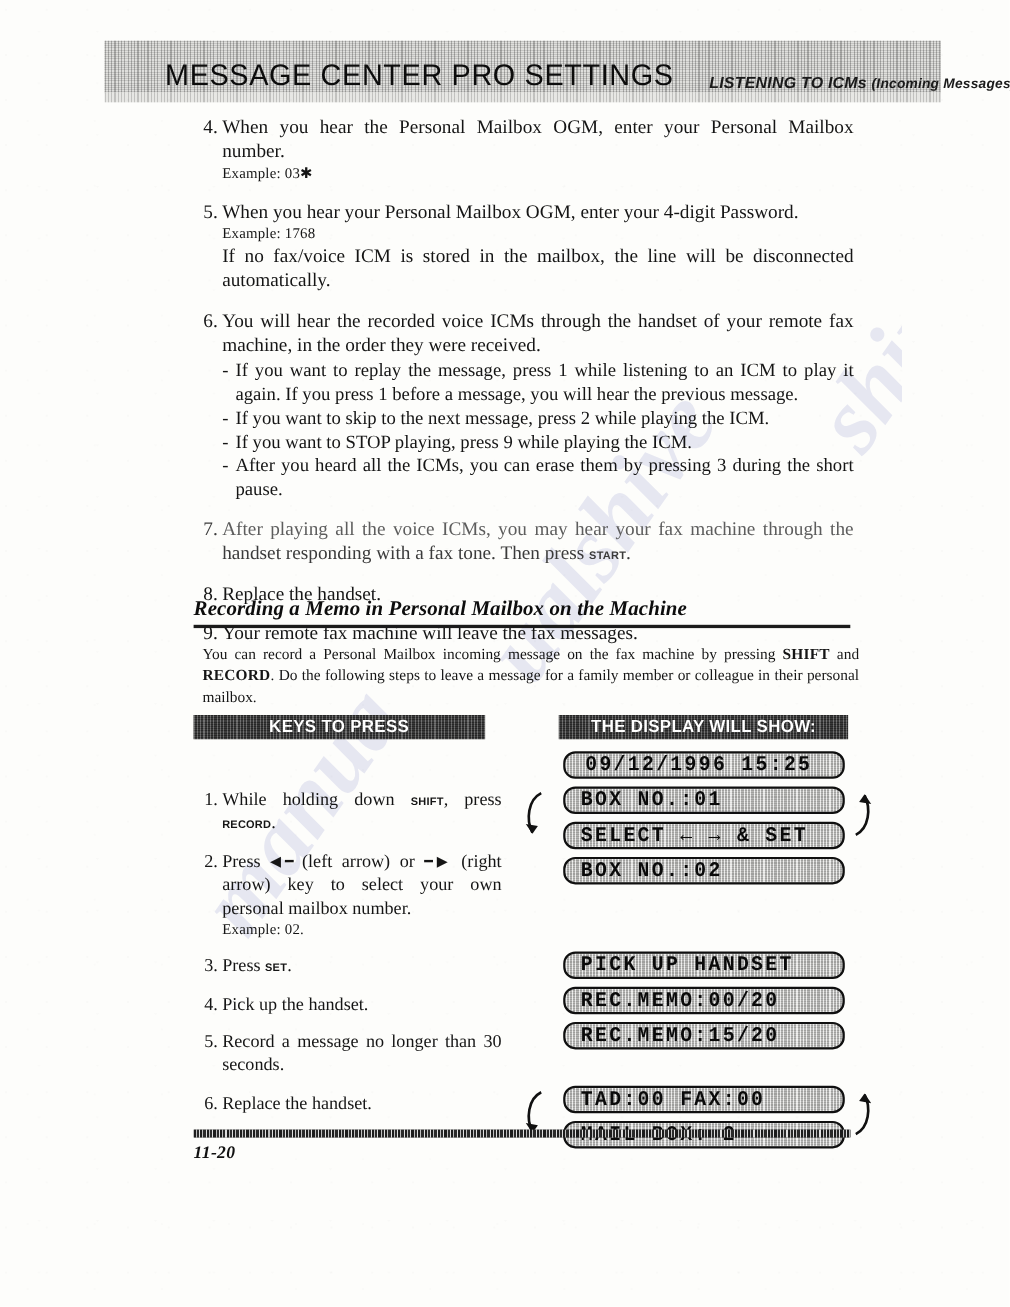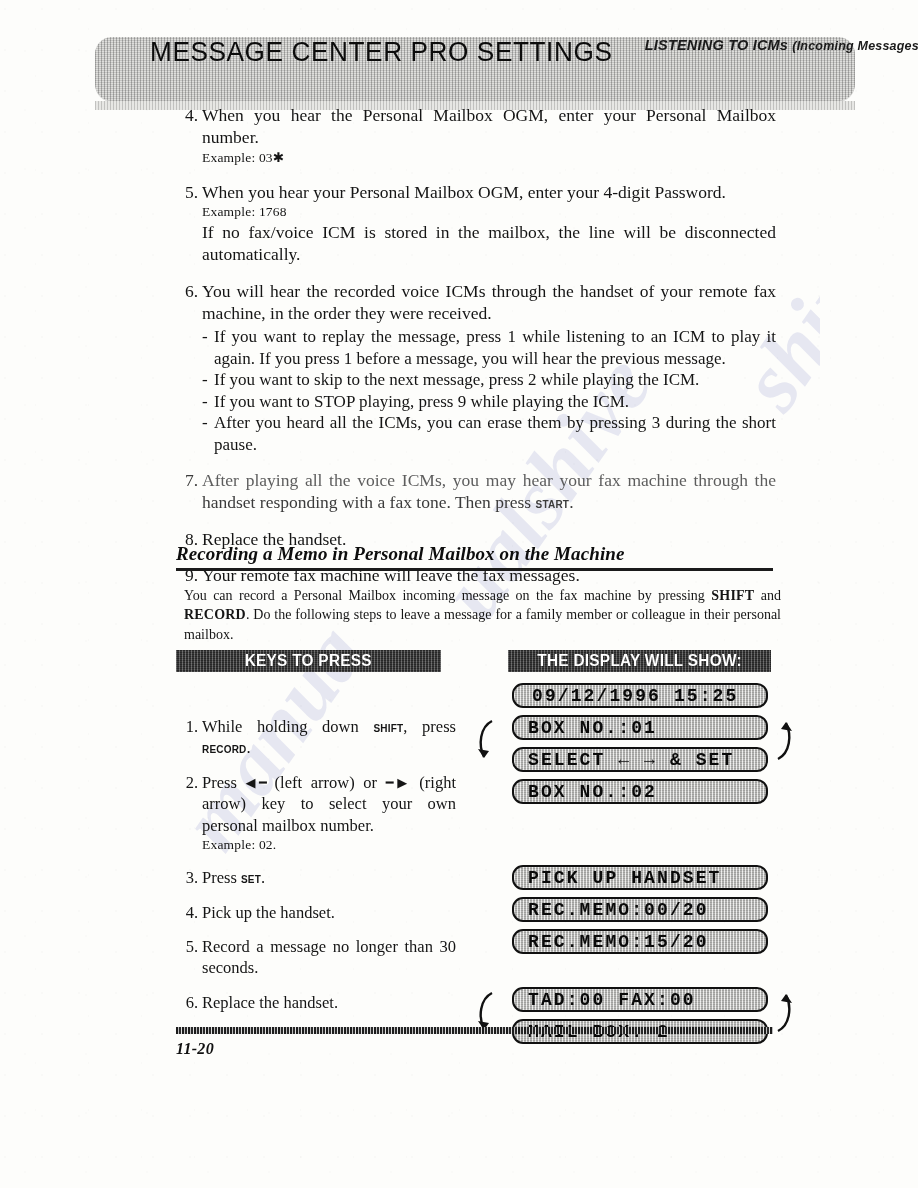--- a/index.html
+++ b/index.html
@@ -33,33 +33,32 @@
       radial-gradient(circle at 41% 86%, rgba(0,0,0,.028) 0 1px, transparent 1px);
     background-size: 37px 41px, 53px 47px, 61px 59px;
   }
 
   
   .header-banner {
     position: absolute;
     left: 95px;
     top: 37px;
     width: 760px;
-    height: 64px;
+    height: 47px;
     background:
       repeating-linear-gradient(90deg,
         rgba(60,60,60,.30) 0px, rgba(60,60,60,.30) 1px,
         rgba(255,255,255,.10) 1px, rgba(255,255,255,.10) 3px),
       repeating-linear-gradient(0deg,
         rgba(90,90,90,.22) 0px, rgba(90,90,90,.22) 1px,
         rgba(255,255,255,.05) 1px, rgba(255,255,255,.05) 2px),
       #d9d9d6;
     display: flex;
-    align-items: flex-start;
+    align-items: flex-end;
     box-shadow: 0 1px 0 rgba(0,0,0,.12);
-    border-radius: 17px;
   }
   .header-banner::after {
     content: "";
     position: absolute;
     left: 0; right: 0; bottom: -9px;
     height: 9px;
     background:
       repeating-linear-gradient(90deg,
         rgba(70,70,70,.22) 0px, rgba(70,70,70,.22) 1px,
         rgba(255,255,255,.1) 1px, rgba(255,255,255,.1) 3px),

